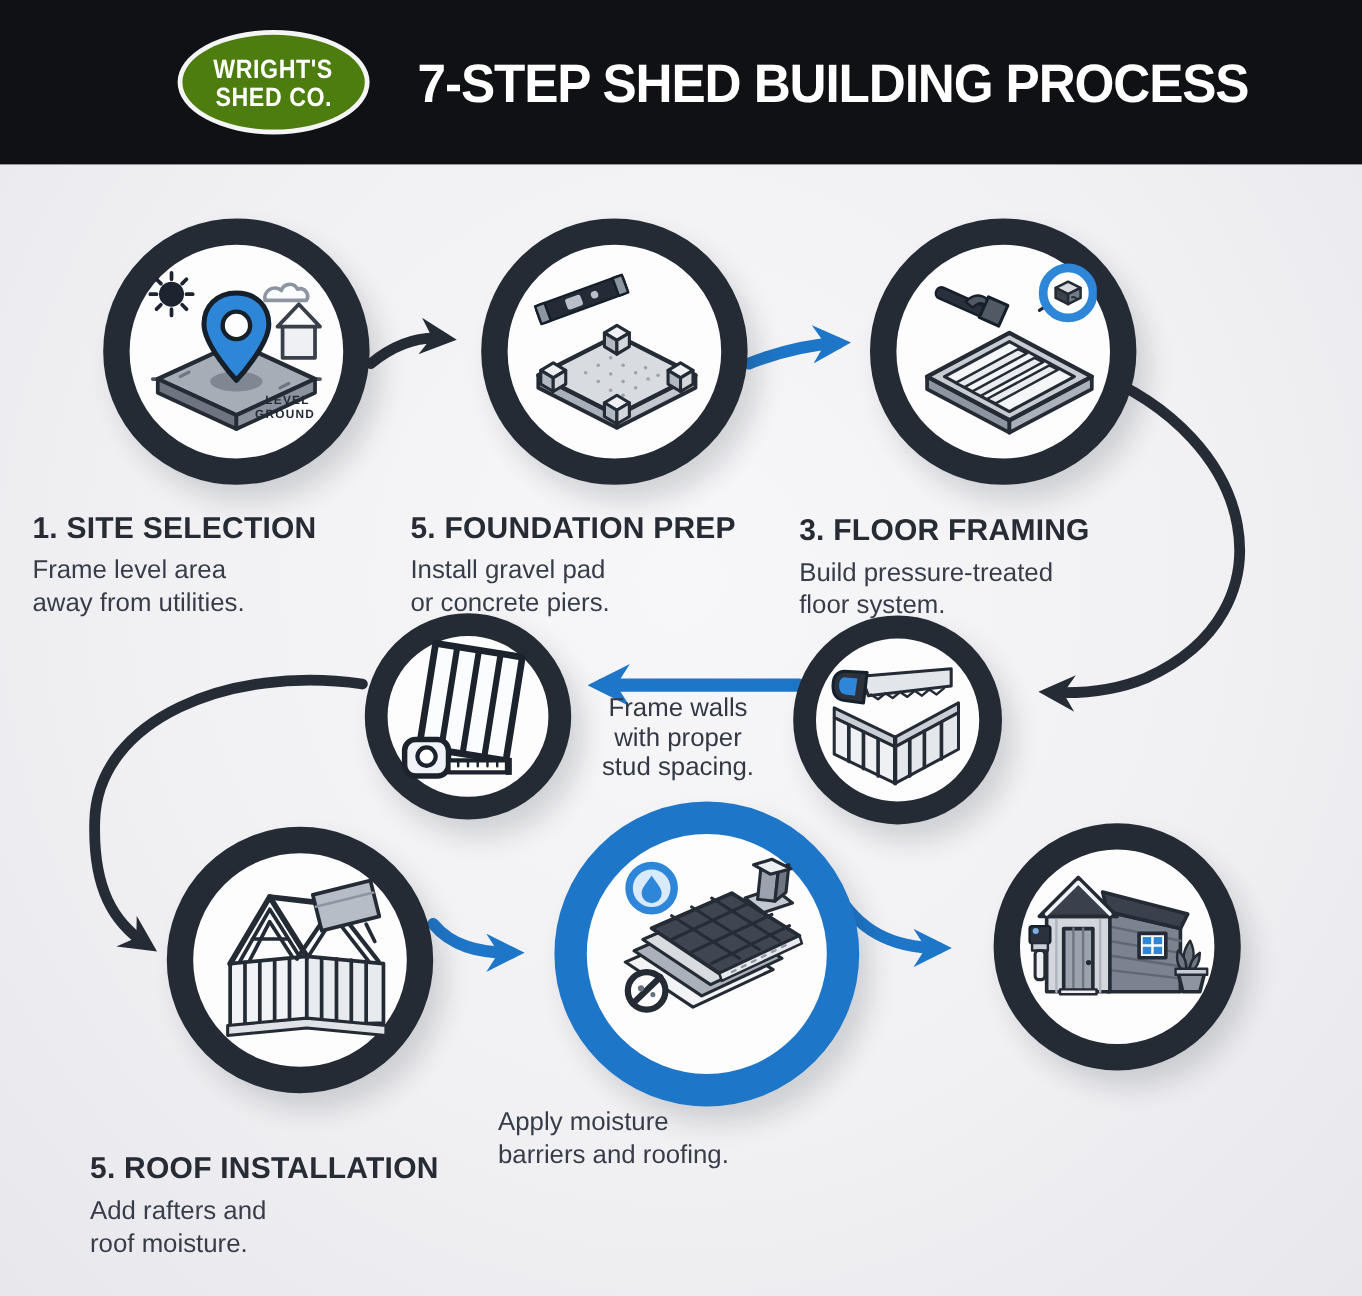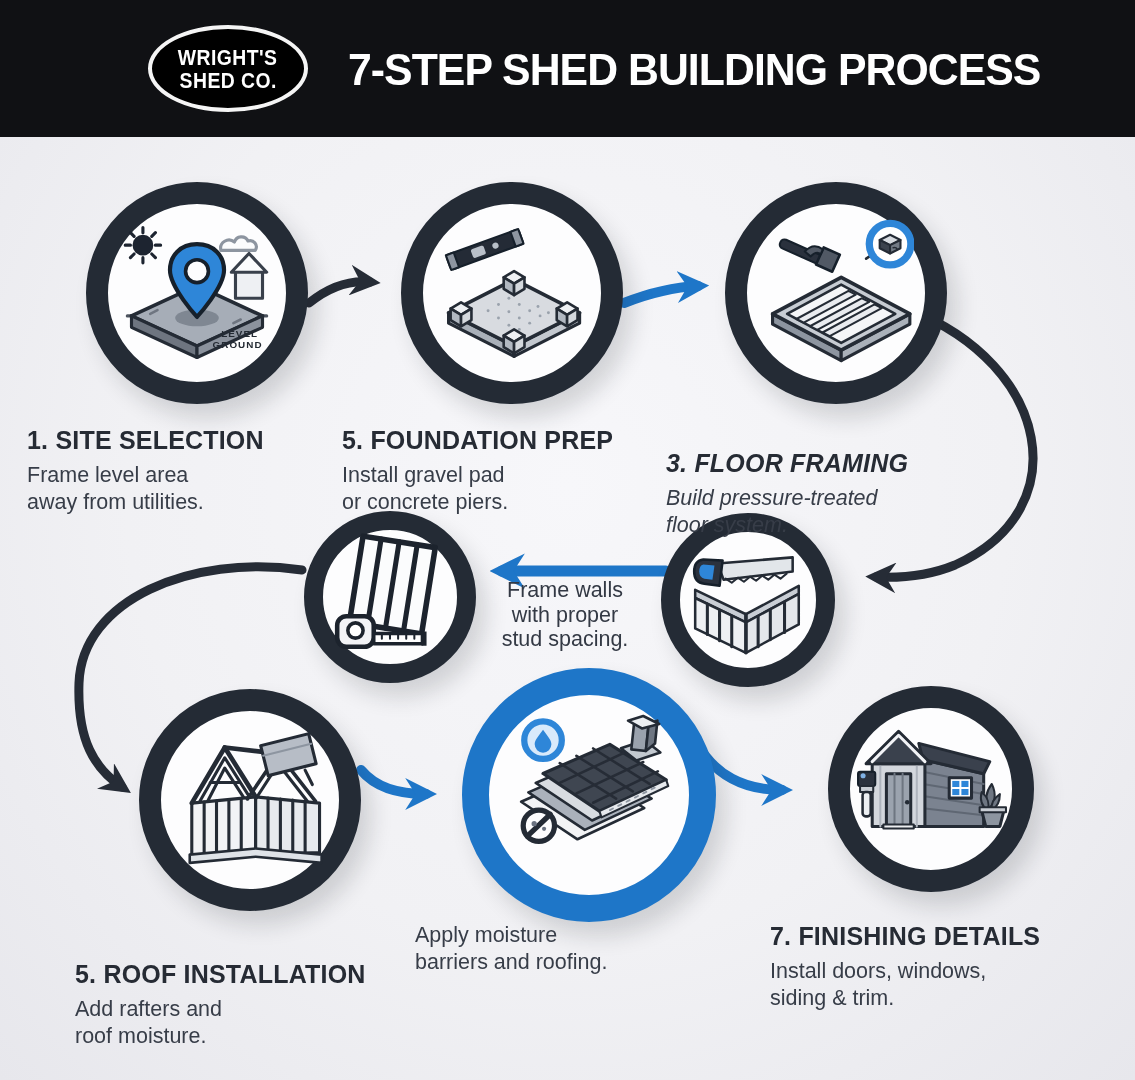--- a/index.html
+++ b/index.html
@@ -4,21 +4,21 @@
 <style>
   * { margin:0; padding:0; box-sizing:border-box; }
   html,body { width:1135px; height:1080px; }
   body { font-family:"Liberation Sans", sans-serif; background:#e9e9ee; }
   #stage { position:relative; width:1135px; height:1080px; overflow:hidden;
            background: radial-gradient(ellipse at 50% 45%, #f7f7fa 0%, #f1f1f4 55%, #e7e7ec 100%); }
 
   
   .header { position:absolute; left:0; top:0; width:1135px; height:137px; background:#101114; z-index:5; }
   .logo-oval { position:absolute; left:148px; top:25px; width:160px; height:87px;
-               border:4px solid #f5f5f5; border-radius:50%; background:#000000;
+               border:4px solid #f5f5f5; border-radius:50%; background:#4d7c0f;
                display:flex; flex-direction:column; align-items:center; justify-content:center; }
   .logo-oval span { color:#fff; font-weight:bold; font-size:22px; line-height:23px;
                     letter-spacing:0.5px; transform:scaleX(0.88); white-space:nowrap; }
   .header-title { position:absolute; left:348px; top:44px; color:#ffffff; font-weight:bold;
                   font-size:45px; letter-spacing:-1px; white-space:nowrap;
                   transform:scaleX(0.95); transform-origin:left center; }
 
   
   #connectors { position:absolute; left:0; top:0; z-index:1; }
 
@@ -275,40 +275,35 @@
   <div class="cap" style="left:27px; top:426px;">
     <h3>1. SITE SELECTION</h3>
     <p><span>Frame level area</span><br>
        <span>away from utilities.</span></p>
   </div>
   <div class="cap" style="left:342px; top:426px;">
     <h3>5. FOUNDATION PREP</h3>
     <p><span>Install gravel pad</span><br>
        <span>or concrete piers.</span></p>
   </div>
-  <div class="cap" style="left:666px; top:449px;font-style:italic;">
+  <div class="cap" style="left:666px; top:428px;">
     <h3>3. FLOOR FRAMING</h3>
     <p><span>Build pressure-treated</span><br>
        <span>floor system.</span></p>
   </div>
 
   <div class="midnote" style="left:445px; top:578px;">
     <p><span>Frame walls</span><br>
        <span>with proper</span><br>
        <span>stud spacing.</span></p>
   </div>
 
   <div class="cap" style="left:75px; top:960px;">
     <h3>5. ROOF INSTALLATION</h3>
     <p><span>Add rafters and</span><br>
        <span>roof moisture.</span></p>
   </div>
   <div class="cap" style="left:415px; top:922px;">
     <p><span>Apply moisture</span><br>
        <span>barriers and roofing.</span></p>
   </div>
-  <div class="cap" style="left:770px; top:922px;">
-    <h3>7. FINISHING DETAILS</h3>
-    <p><span>Install doors, windows,</span><br>
-       <span>siding &amp; trim.</span></p>
-  </div>
 
 </div>
 
 </body></html>

